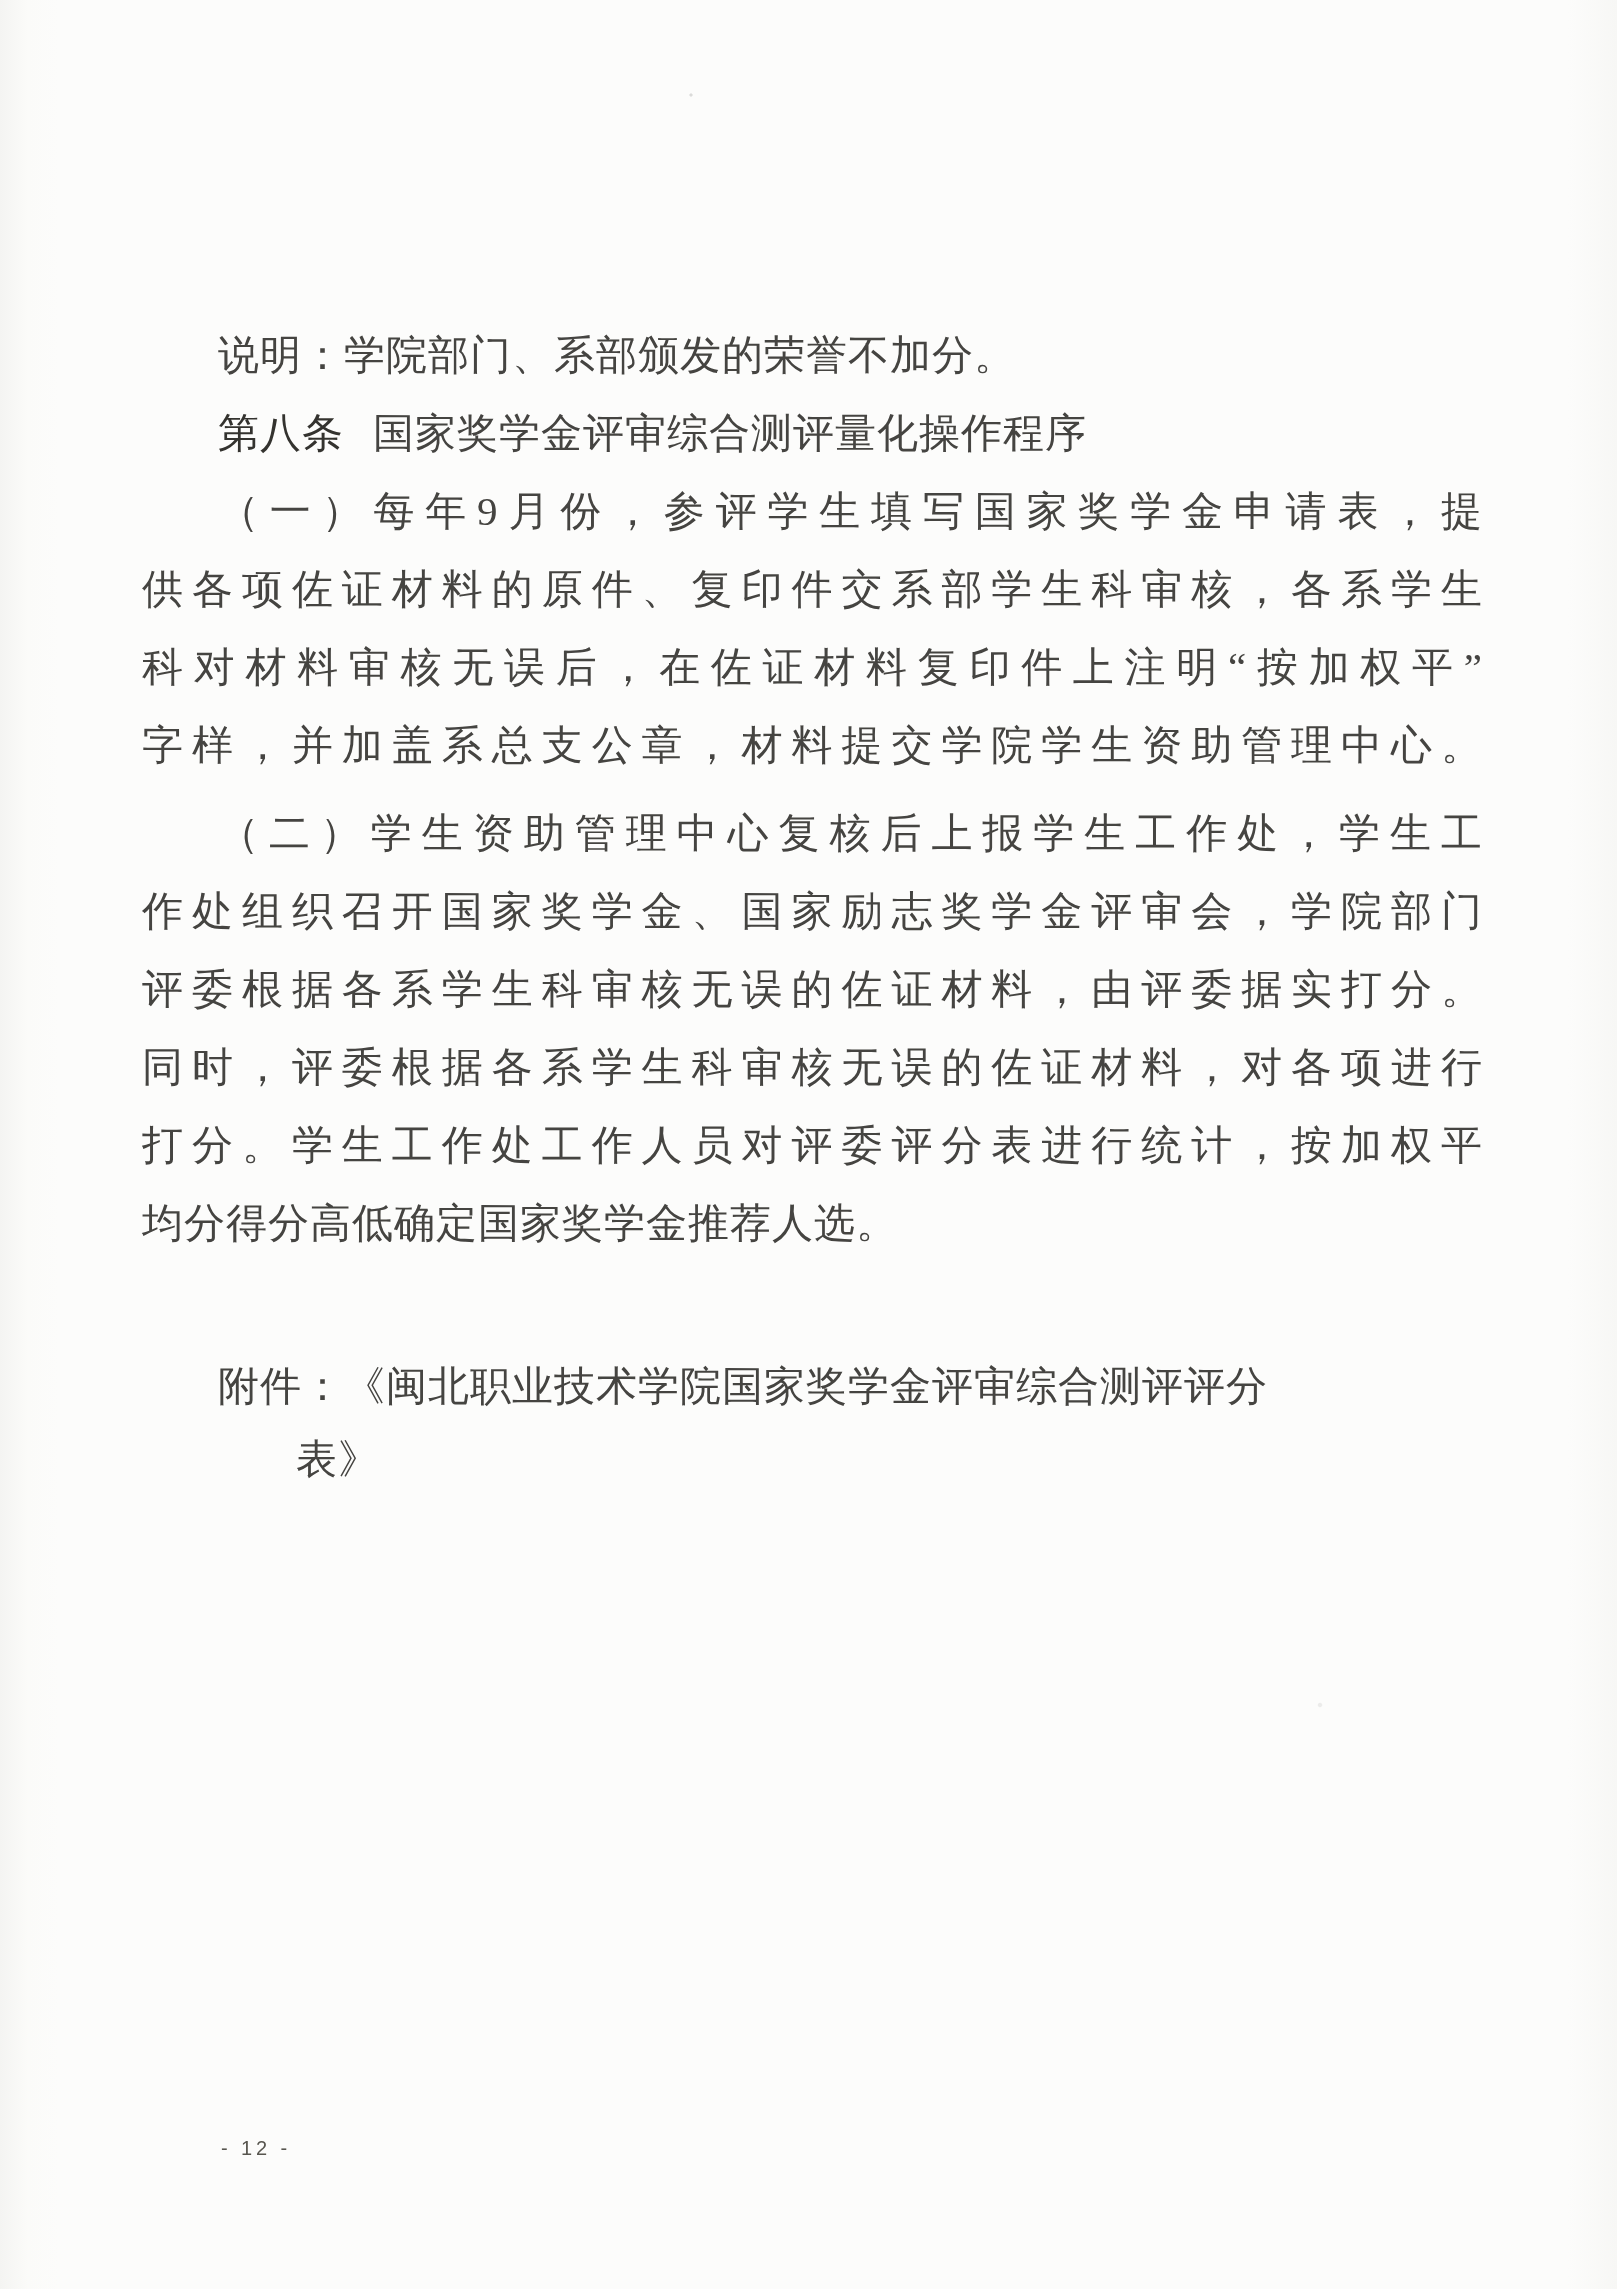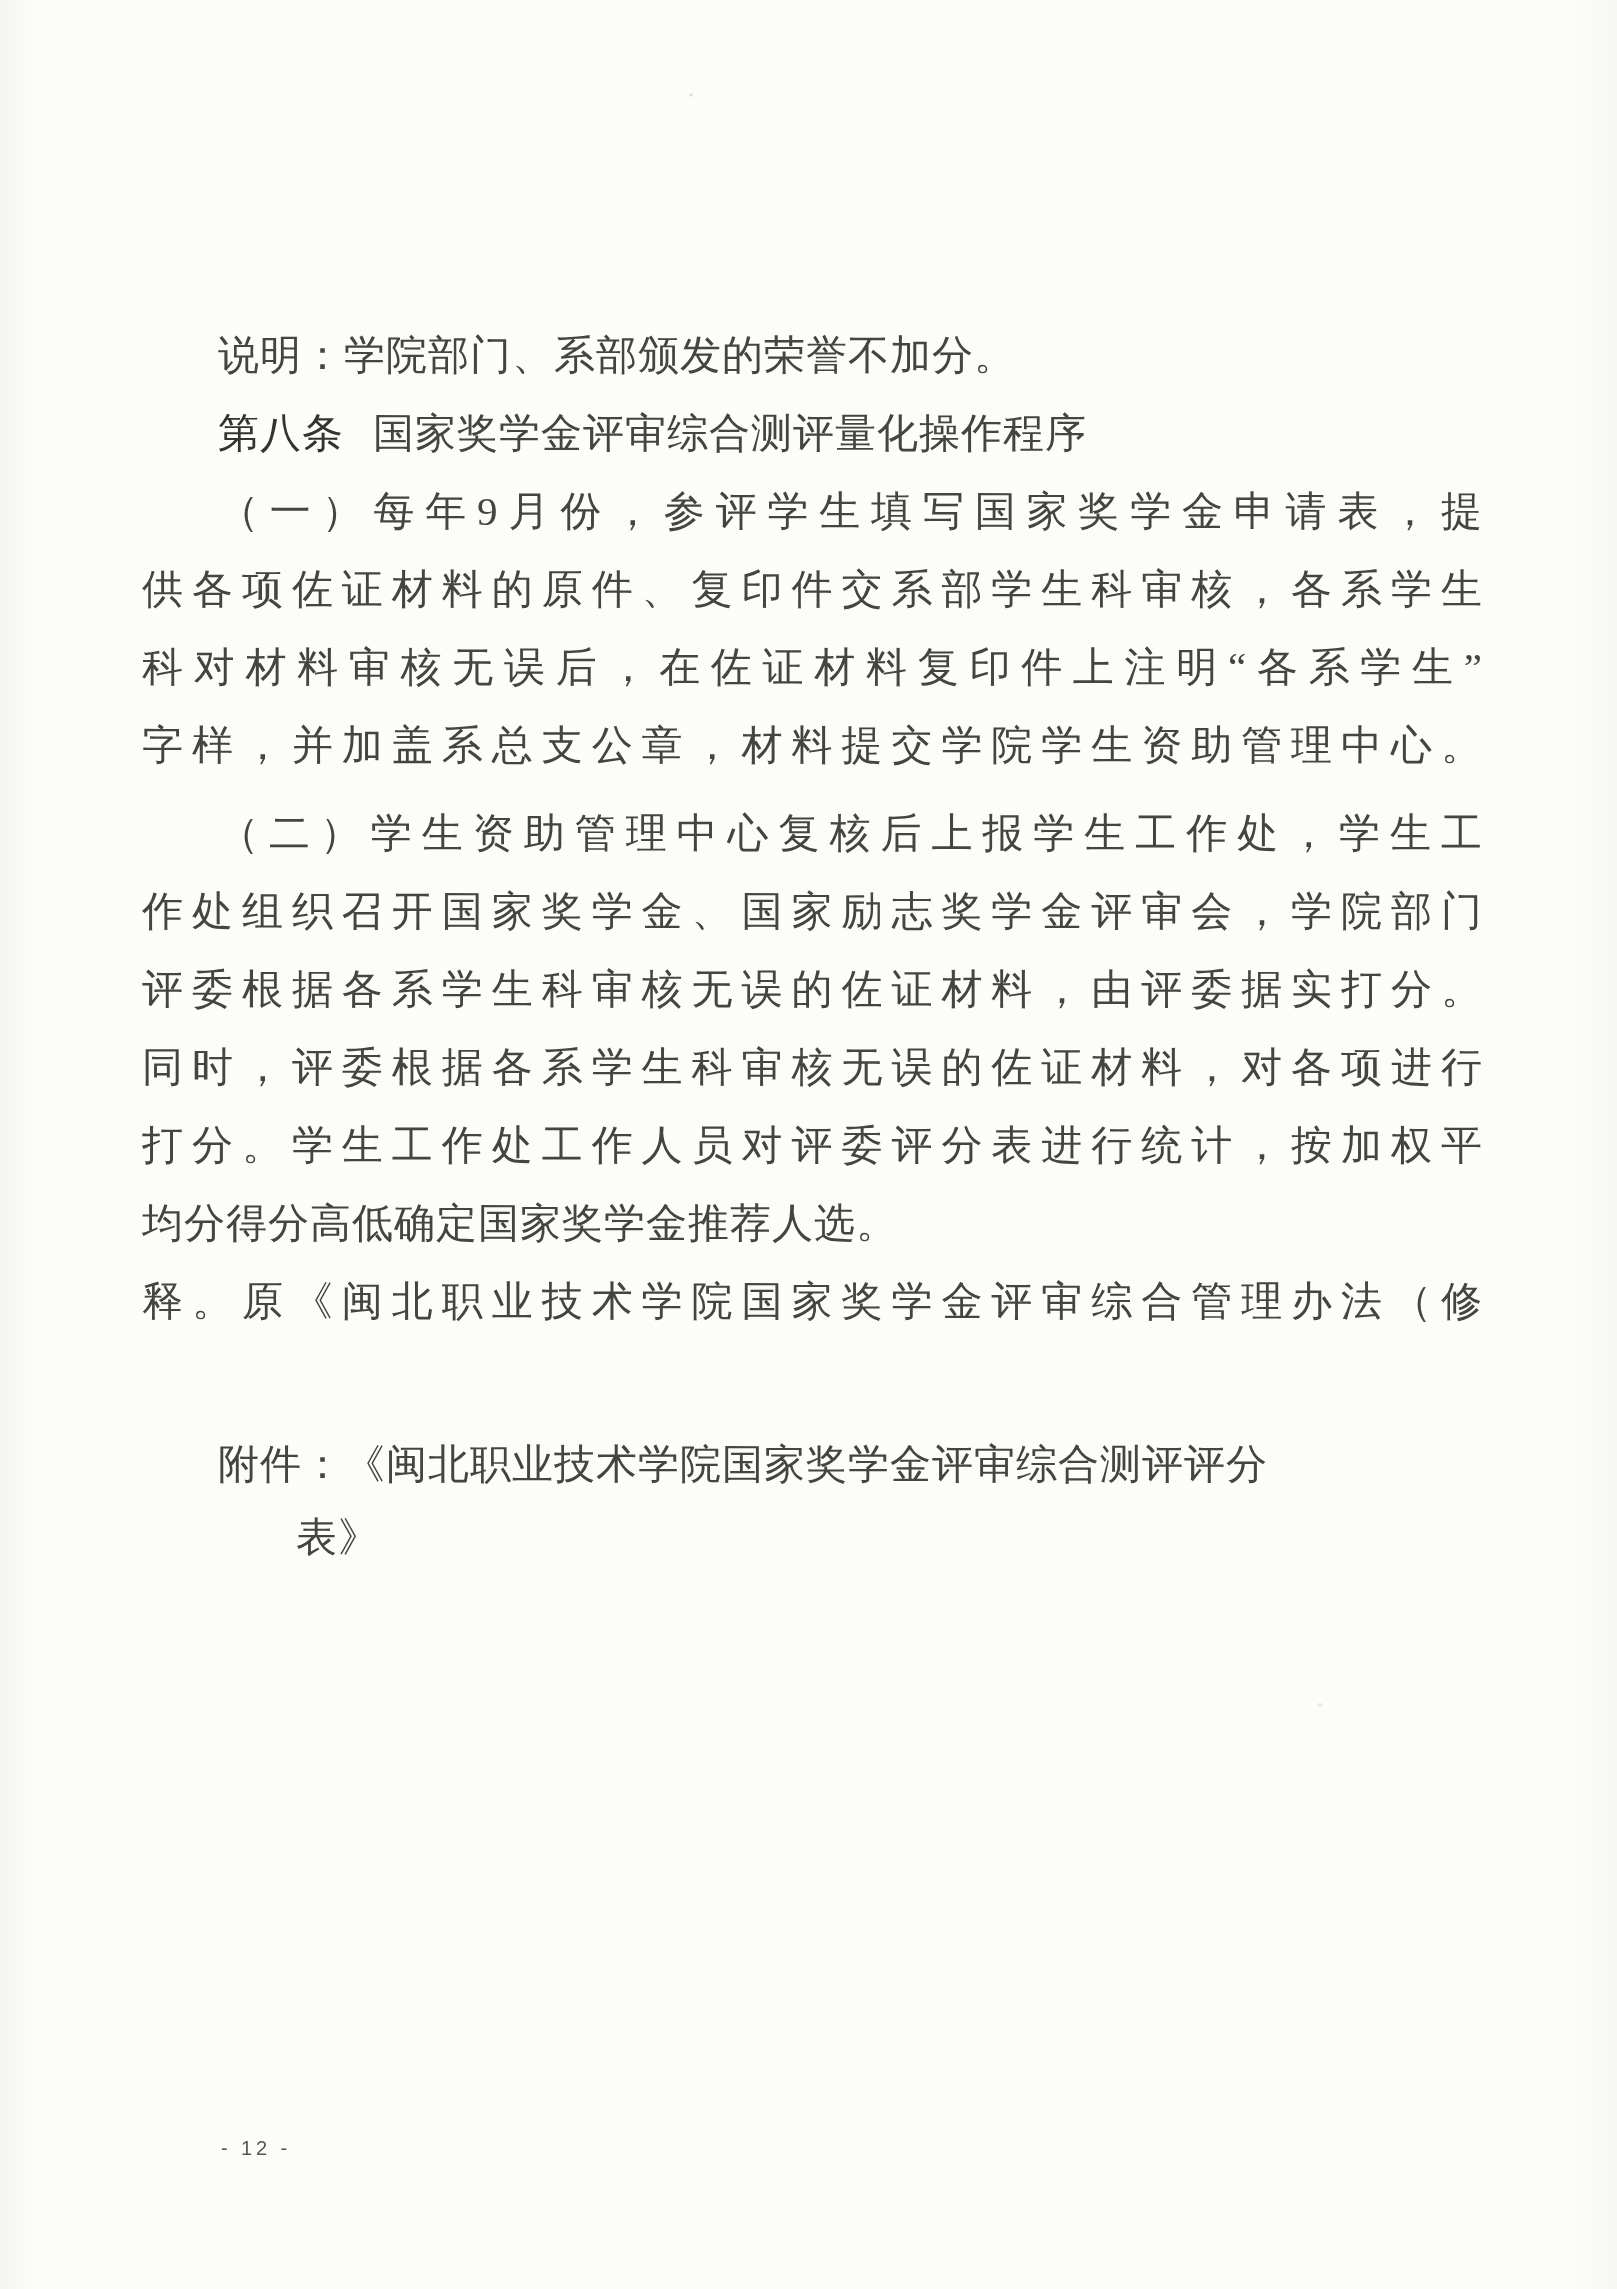--- a/index.html
+++ b/index.html
@@ -64,35 +64,34 @@
 
     <div class="line indent">说明：学院部门、系部颁发的荣誉不加分。</div>
 
     <div class="line indent">
       <span class="article-label">第八条</span><span>国家奖学金评审综合测评量化操作程序</span>
     </div>
 
     <div class="para">
       <div class="line indent just">（一）每年9月份，参评学生填写国家奖学金申请表，提</div>
       <div class="line just">供各项佐证材料的原件、复印件交系部学生科审核，各系学生</div>
-      <div class="line just">科对材料审核无误后，在佐证材料复印件上注明“各系学生”</div>
+      <div class="line just">科对材料审核无误后，在佐证材料复印件上注明“按加权平”</div>
       <div class="line just">字样，并加盖系总支公章，材料提交学院学生资助管理中心。</div>
     </div>
 
     <div class="para para2">
       <div class="line indent just">（二）学生资助管理中心复核后上报学生工作处，学生工</div>
       <div class="line just">作处组织召开国家奖学金、国家励志奖学金评审会，学院部门</div>
       <div class="line just">评委根据各系学生科审核无误的佐证材料，由评委据实打分。</div>
       <div class="line just">同时，评委根据各系学生科审核无误的佐证材料，对各项进行</div>
       <div class="line just">打分。学生工作处工作人员对评委评分表进行统计，按加权平</div>
       <div class="line">均分得分高低确定国家奖学金推荐人选。</div>
     </div>
 
     <div class="para">
-      <div class="line just">释。原《闽北职业技术学院国家奖学金评审综合管理办法（修</div>
     </div>
 
     <div class="attachment">
       <div class="line indent">
         <span>附件：</span><span>《闽北职业技术学院国家奖学金评审综合测评评分</span>
       </div>
       <div class="line attach-cont">表》</div>
     </div>
 
   </div>

